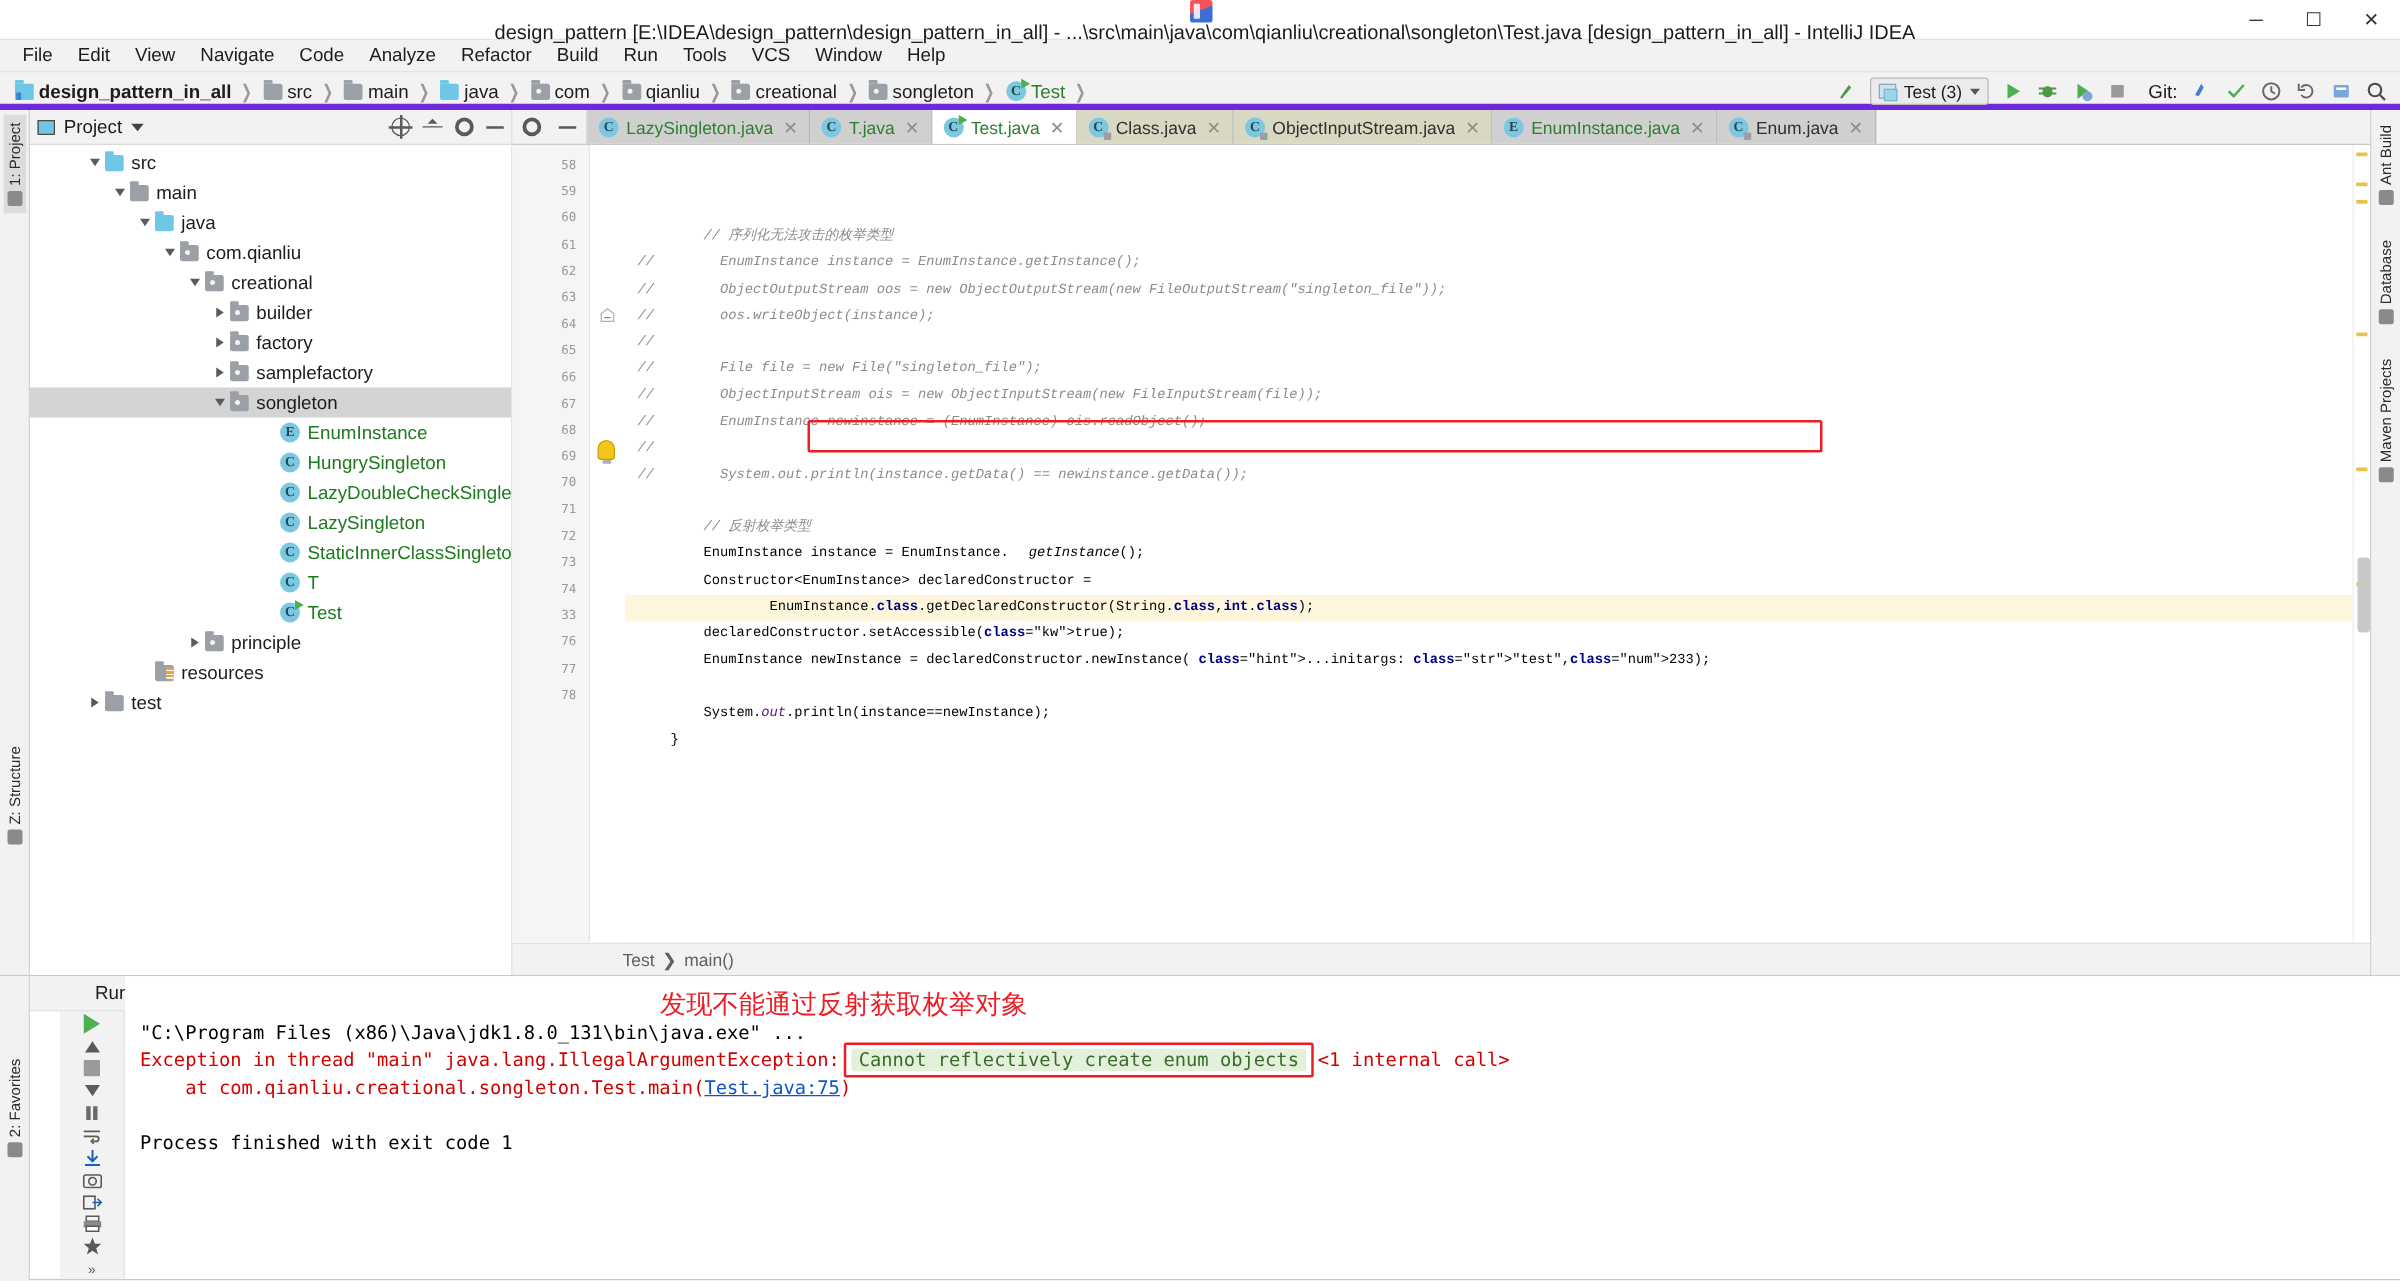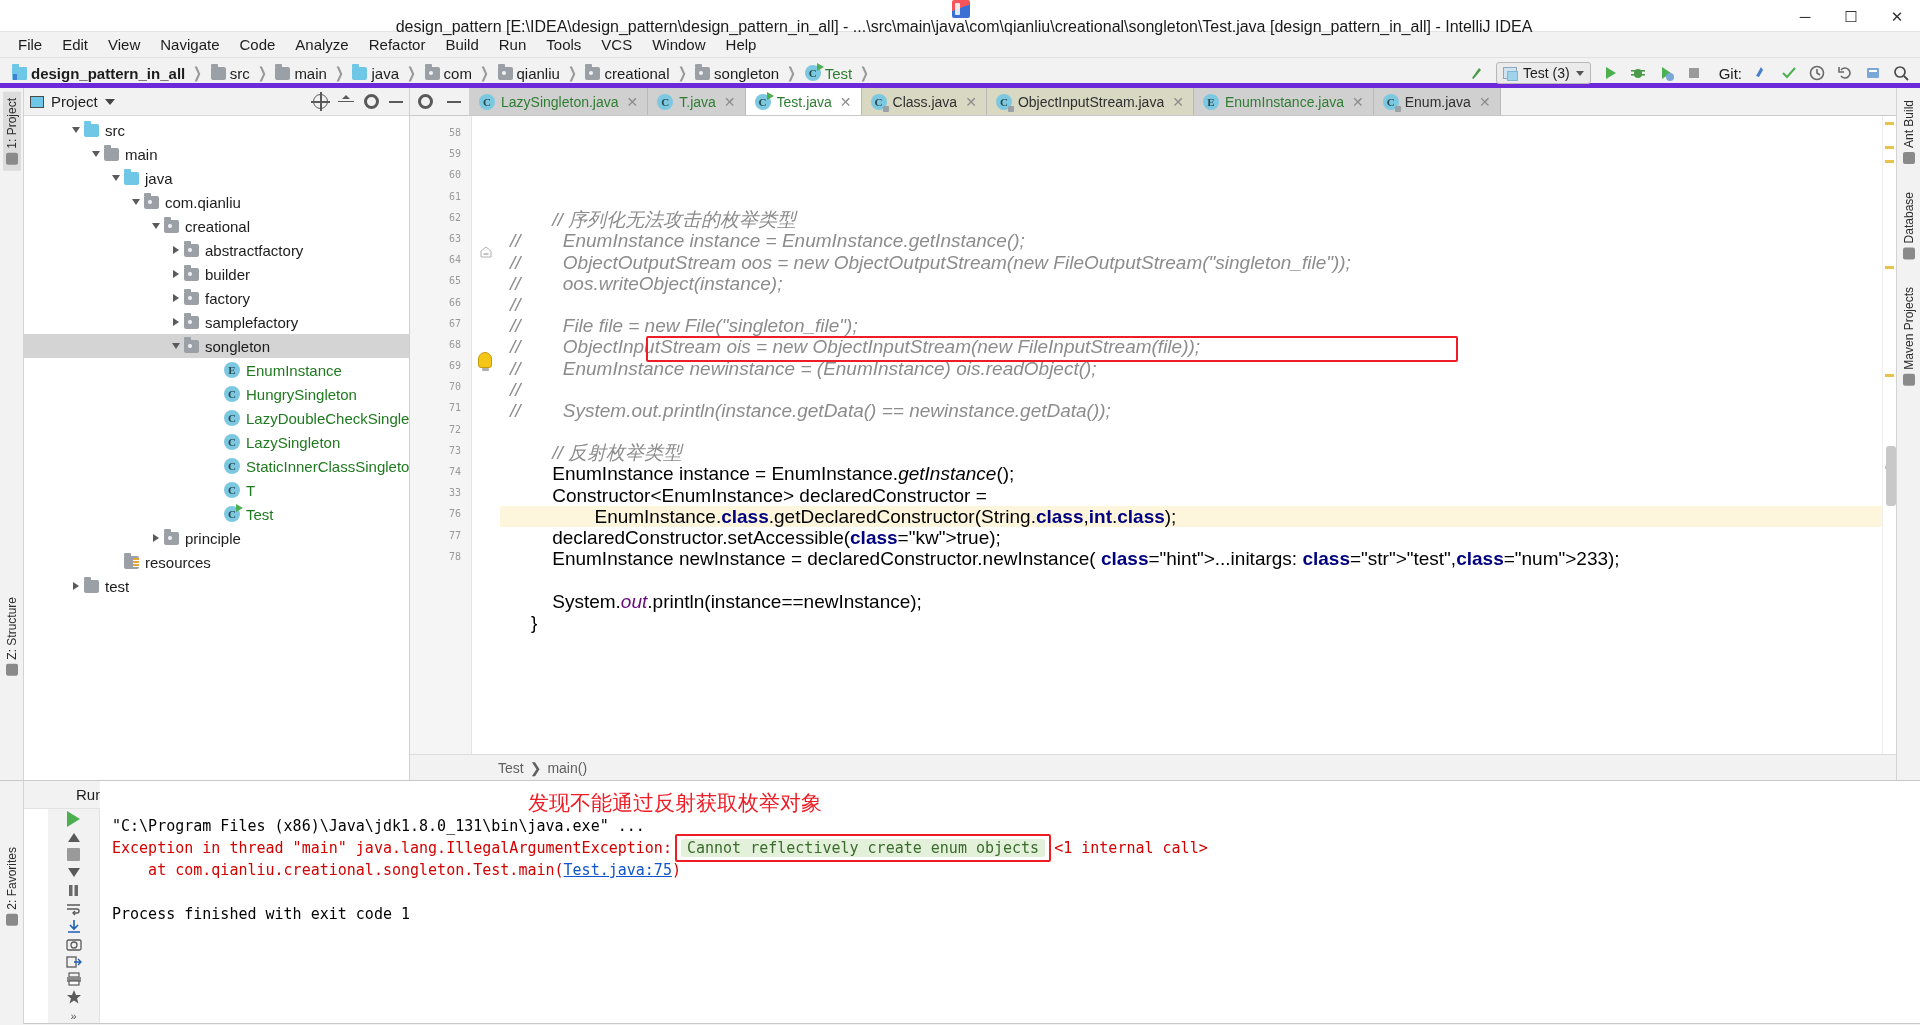--- a/index.html
+++ b/index.html
@@ -158,29 +158,29 @@
 
   .edit-area { flex: 1; display: flex; background: #ffffff; position: relative; overflow: hidden; }
   .gutter {
     width: 62px; background: #f5f5f5; border-right: 1px solid #e5e5e5; text-align: right;
     padding-top: 6px; flex: none; position: relative;
   }
   .gline { height: 21.2px; line-height: 21.2px; font-family: "DejaVu Sans Mono", monospace;
     font-size: 10px; color: #999999; padding-right: 10px; }
   .foldcol { width: 28px; background: #ffffff; flex:none; padding-top:6px; position:relative;}
   .code {
-    flex: 1; padding-top: 6px; font-family: Liberation Sans, sans-serif; font-size: 19px;
+    flex: 1; padding-top: 6px; font-family: Liberation Mono, monospace; font-size: 11px;
     color: #000; position: relative; overflow: hidden; white-space: pre;
   }
   .cline { height: 21.2px; line-height: 21.2px; padding-left: 10px; white-space: pre; }
   .cline.hl { background: #fdf6dd; }
   .cmt { color: #8c8c8c; font-style: italic; }
   .kw { color: #000080; font-weight: bold; }
   .fld { color: #660e7a; font-style: italic; }
-  .mth { color: #000; font-style: italic; }
+  .mth { color: #000; font-style: italic; margin-left: 16px; }
 
   .redbox {
     position: absolute; border: 2px solid #ee1c25; border-radius: 2px; pointer-events: none;
   }
   .bulb {
     position:absolute; width: 14px; height: 16px; border-radius: 7px 7px 3px 3px;
     background: #f5c518; border: 1px solid #c89b0a;
   }
   .bulb::after{content:"";position:absolute;left:3px;bottom:-4px;width:7px;height:3px;background:#b0b0b0;border-radius:1px;}
 
@@ -453,28 +453,20 @@
             <span class="fic pkg"></span>
             <span class="tlbl ">com.qianliu</span>
           </div>
           <div class="trow">
             <span style="width:124px;flex:none"></span>
             <span class="tarrow">
               <span class="a-d"></span>
             </span>
             <span class="fic pkg"></span>
             <span class="tlbl ">creational</span>
-          </div>
-          <div class="trow">
-            <span style="width:144px;flex:none"></span>
-            <span class="tarrow">
-              <span class="a-r"></span>
-            </span>
-            <span class="fic pkg"></span>
-            <span class="tlbl ">abstractfactory</span>
           </div>
           <div class="trow">
             <span style="width:144px;flex:none"></span>
             <span class="tarrow">
               <span class="a-r"></span>
             </span>
             <span class="fic pkg"></span>
             <span class="tlbl ">builder</span>
           </div>
           <div class="trow">

